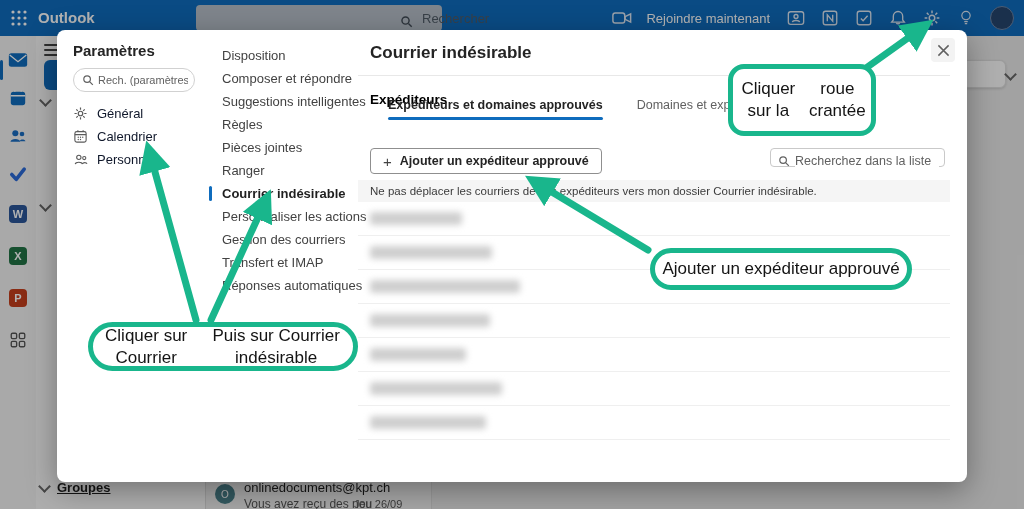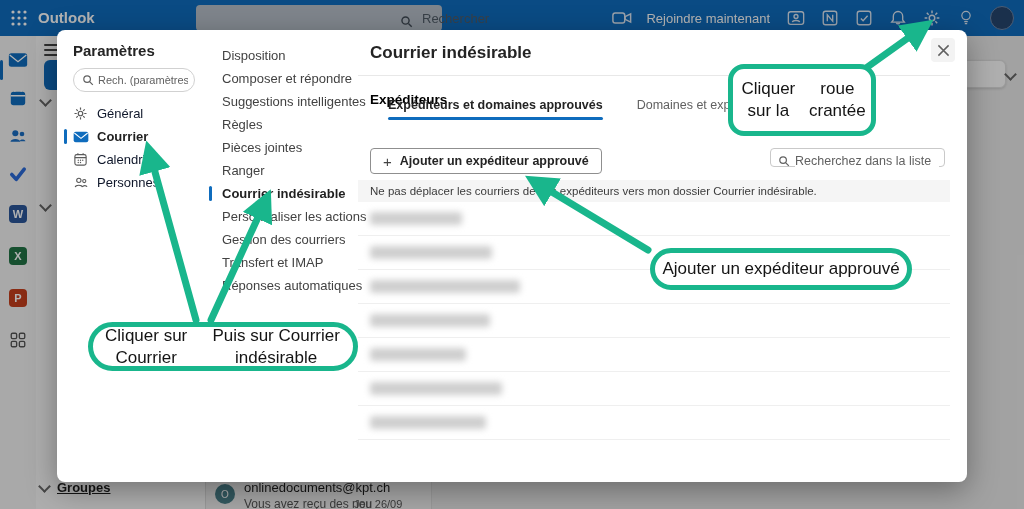--- a/index.html
+++ b/index.html
@@ -294,30 +294,20 @@
         <span class="nicon">
           <svg width="15" height="15" viewBox="0 0 20 20">
               <g stroke="#5a5a5a" stroke-width="1.6" fill="none">
                 <circle cx="10" cy="10" r="3"></circle>
                 <path d="M10 2v3M10 15v3M2 10h3M15 10h3M4.4 4.4l2 2M13.6 13.6l2 2M15.6 4.4l-2 2M6.4 13.6l-2 2"></path>
               </g>
             </svg>
         </span>
         <span class="nlabel">Général</span>
       </div>
-      <div class="st-nav-item selected">
-        <span class="bar"></span>
-        <span class="nicon">
-          <svg width="16" height="12" viewBox="0 0 24 18">
-              <rect x="1" y="1" width="22" height="16" rx="3" fill="#0f6cbd"></rect>
-              <path d="M2 3l10 8L22 3" stroke="#fff" stroke-width="1.6" fill="none"></path>
-            </svg>
-        </span>
-        <span class="nlabel">Courrier</span>
-      </div>
       <div class="st-nav-item">
         <span class="bar"></span>
         <span class="nicon">
           <svg width="15" height="15" viewBox="0 0 20 20">
               <g stroke="#5a5a5a" stroke-width="1.5" fill="none">
                 <rect x="2.5" y="3.5" width="15" height="14" rx="2.5"></rect>
                 <path d="M2.5 7.5h15M6.5 3.5v-2M13.5 3.5v-2"></path>
               </g>
               <g fill="#5a5a5a">
                 <circle cx="7" cy="11" r=".9"></circle>

